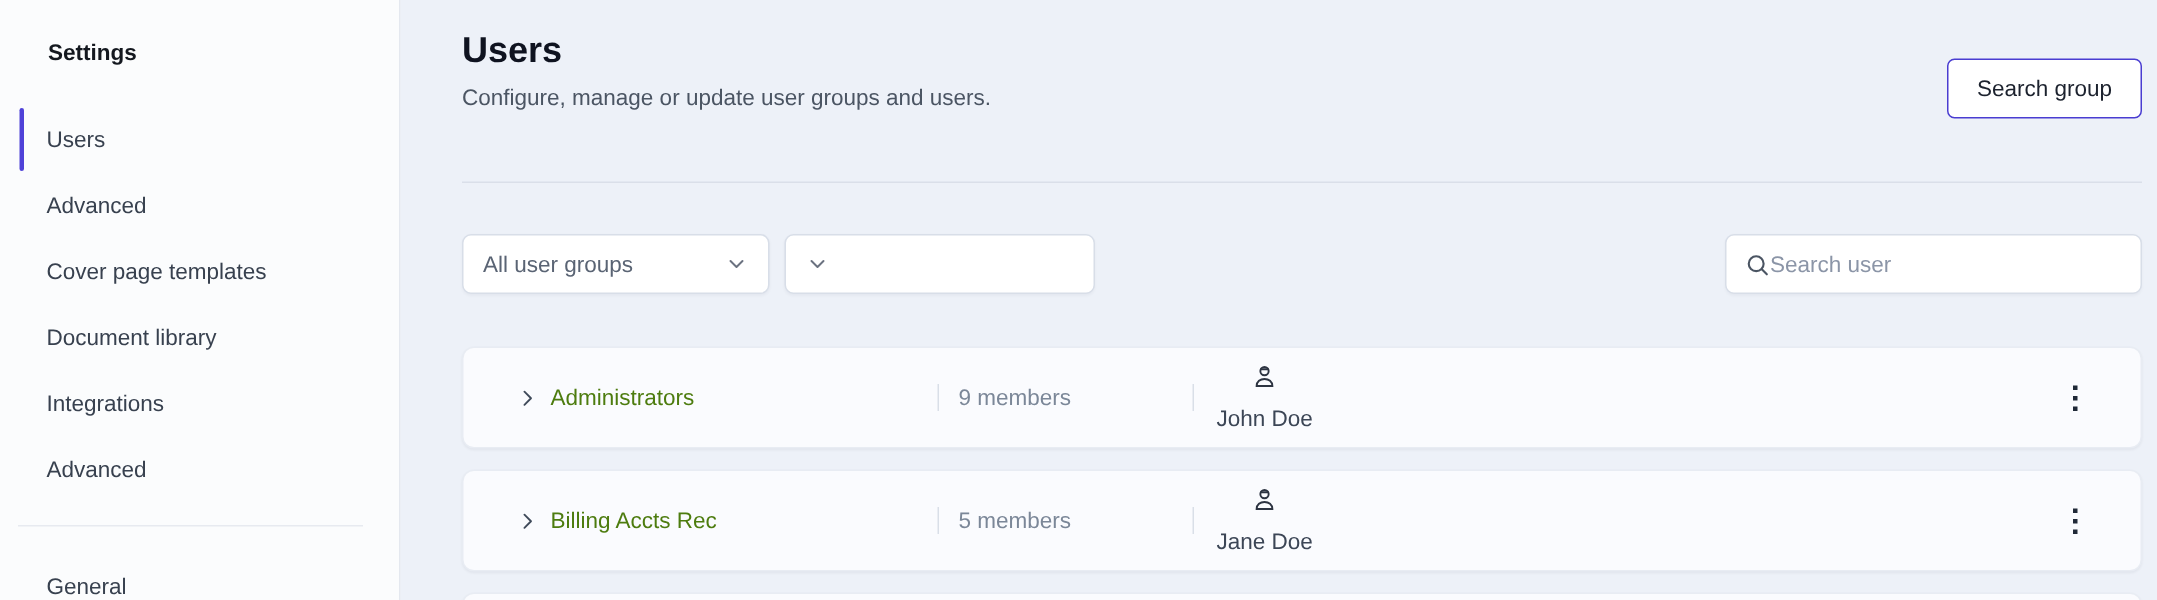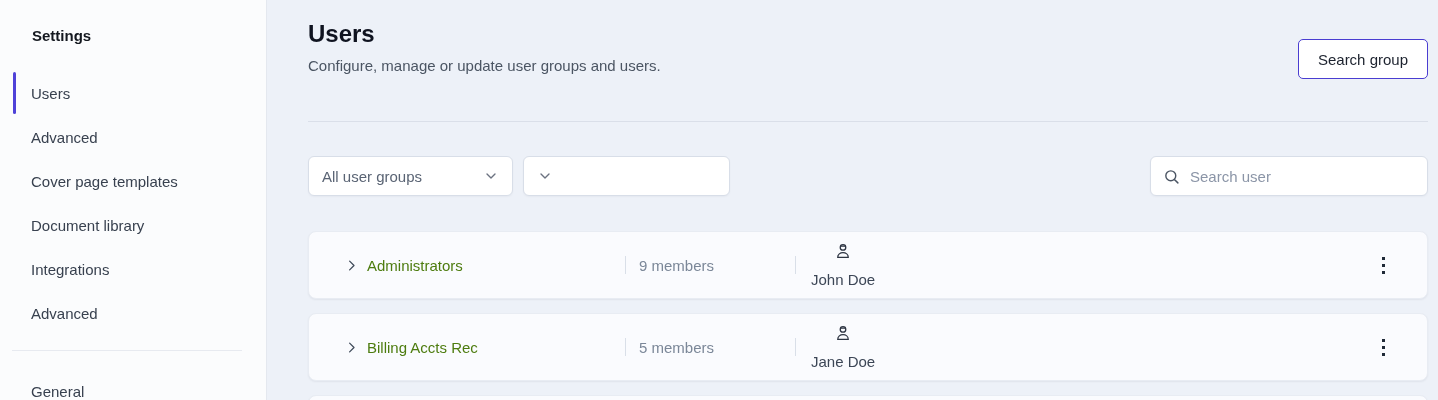--- a/index.html
+++ b/index.html
@@ -89,21 +89,21 @@
     margin-left: auto;
     width: 278px; height: 40px;
     background: #ffffff;
     border: 1px solid #d8dee8; border-radius: 6px;
     display: flex; align-items: center;
     padding: 0 12px;
     box-shadow: 0 1px 2px rgba(16,24,40,0.04);
   }
   .search-box input {
     border: none; outline: none; background: transparent;
-    margin-left: 10px; flex: 1;
+    flex: 1;
     font-family: "Liberation Sans", sans-serif;
     font-size: 15px; color: #b91c1c;
   }
   .search-box input::placeholder { color: #8b95a7; }
 
   
   .group-list { margin-top: 35px; }
   .group-card {
     height: 68px;
     background: #fafbfe;

